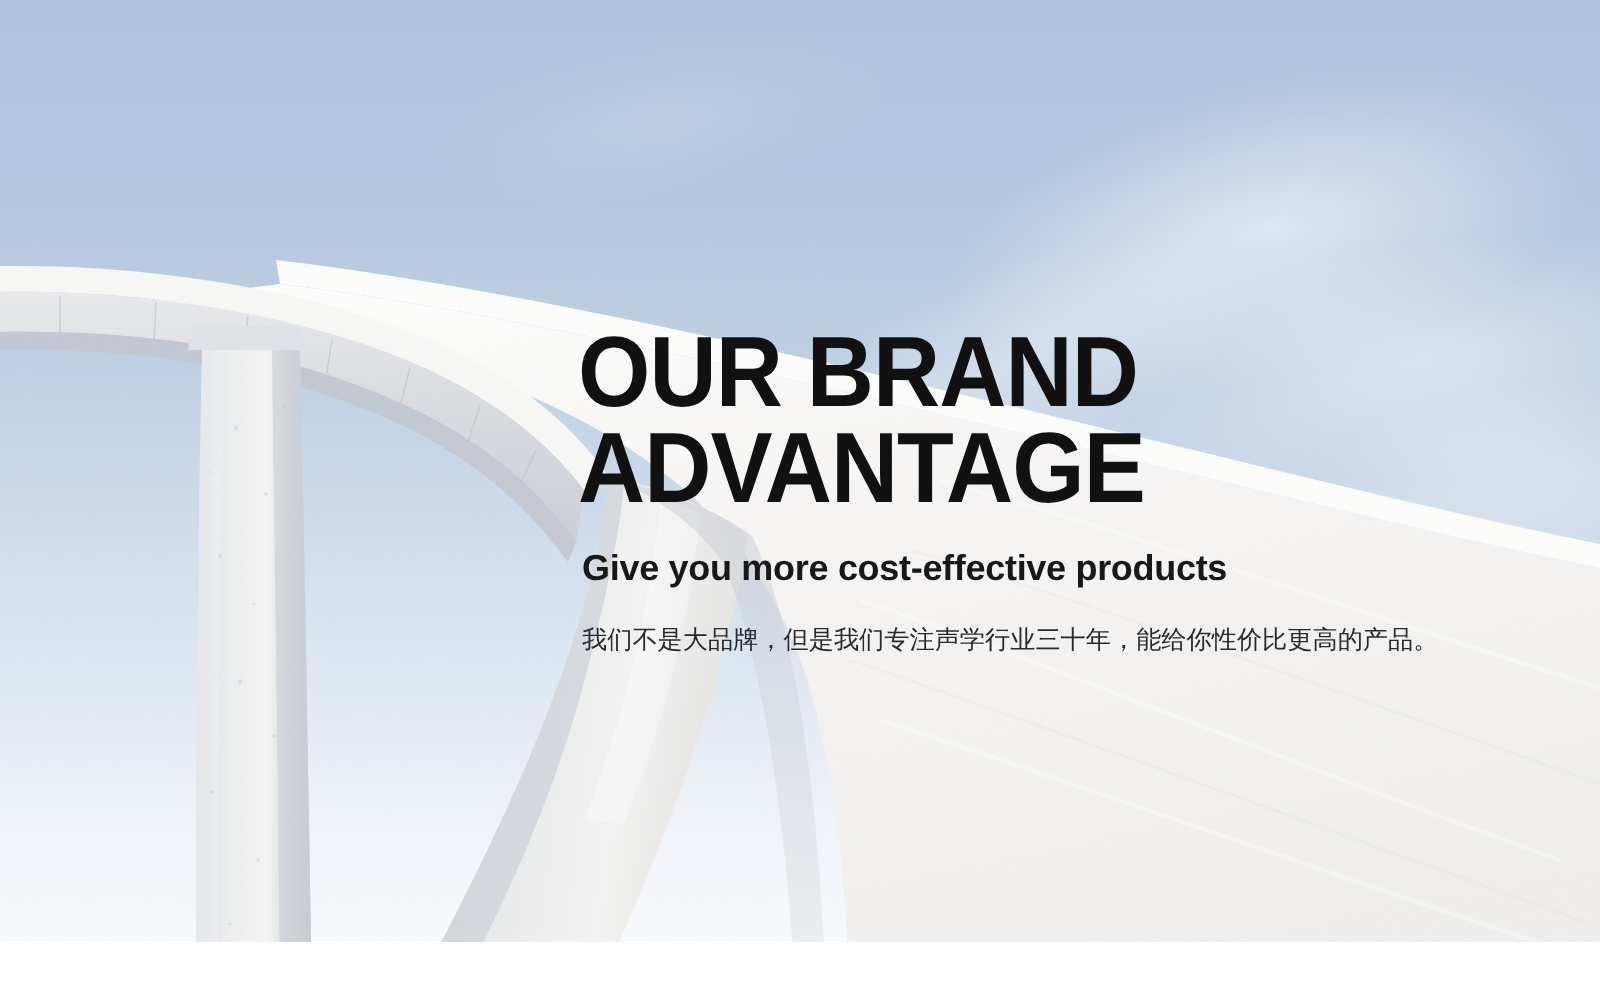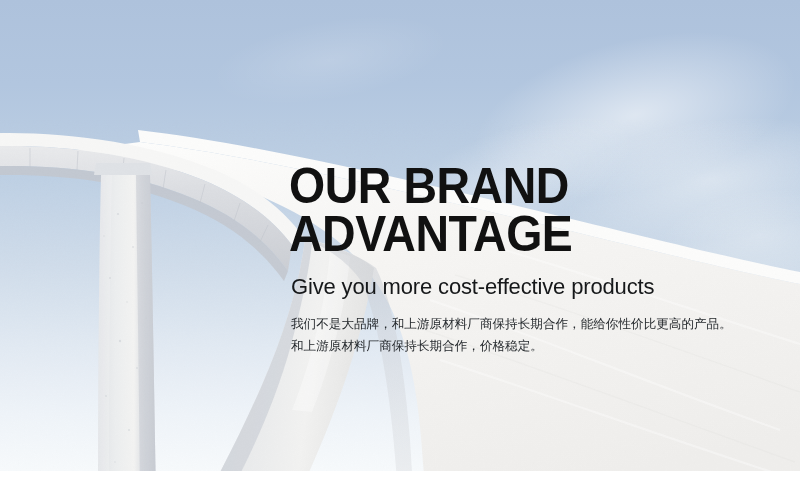--- a/index.html
+++ b/index.html
@@ -73,22 +73,22 @@
     font-weight: 700;
     letter-spacing: -0.5px;
     transform: scaleX(0.93);
     transform-origin: left center;
     white-space: pre-line;
   }
 
   .subhead {
     margin: 16px 0 0 2px;
     color: #16181a;
-    font-size: 22px;
-    font-weight: 400;
+    font-size: 18px;
+    font-weight: 700;
     letter-spacing: -0.15px;
     line-height: 1.2;
   }
 
   .body-copy {
     margin: 14px 0 0 2px;
     color: #262a2e;
     font-size: 12.6px;
     line-height: 21.5px;
     font-weight: 400;
@@ -264,18 +264,17 @@
     </svg>
   </div>
 
   <div class="copy">
     <h1 class="headline">OUR BRAND
 ADVANTAGE</h1>
 
     <p class="subhead">Give you more cost-effective products</p>
 
     <div class="body-copy">
-      <span class="line">我们不是大品牌，和上游原材料厂商保持长期合作，能给你性价比更高的产品。</span>
-      <span class="line">和上游原材料厂商保持长期合作，价格稳定。</span>
+      <span class="line">我们不是大品牌，但是我们专注声学行业三十年，能给你性价比更高的产品。</span>
     </div>
   </div>
 
 </div>
 
 </body></html>

